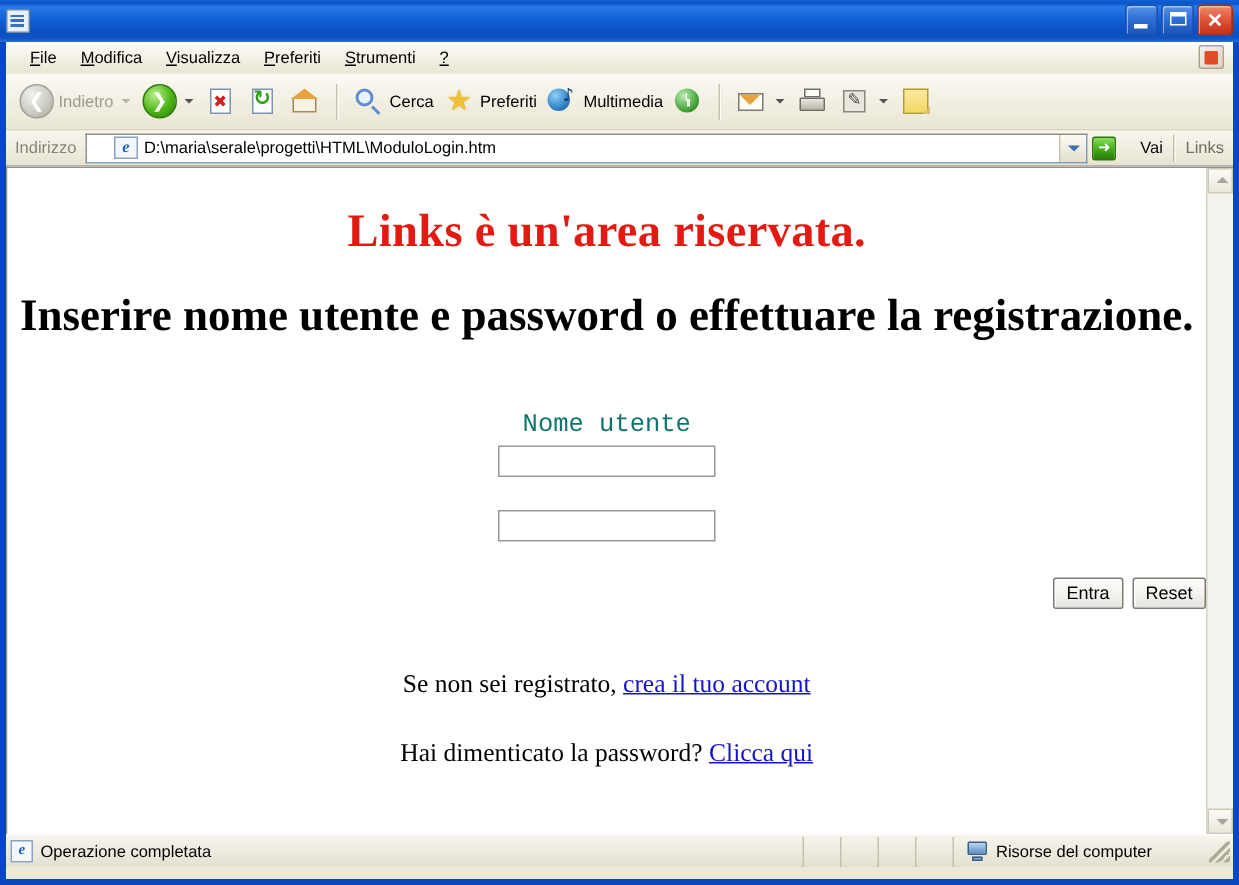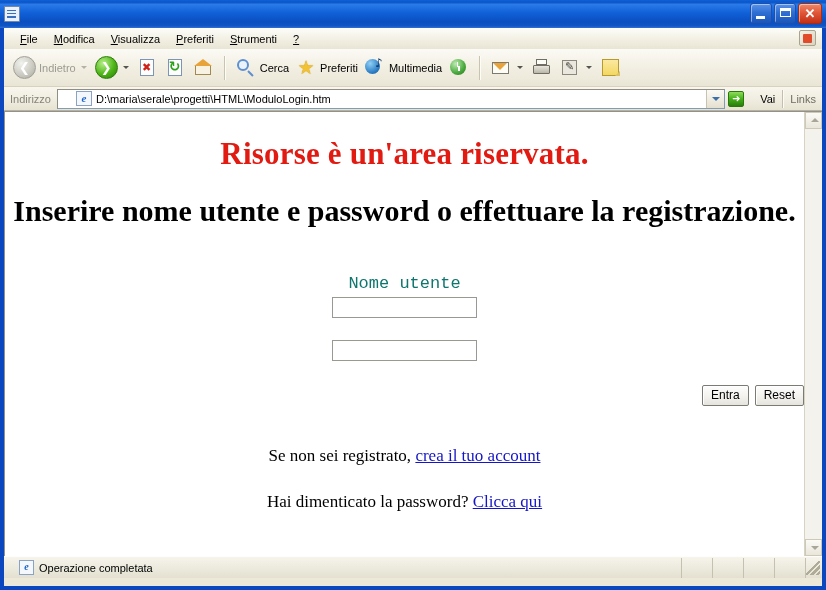--- a/index.html
+++ b/index.html
@@ -685,21 +685,21 @@
     display: flex;
     align-items: center;
     box-sizing: border-box;
   }
   .st-pane {
     height: 20px;
     display: flex;
     align-items: center;
     border-right: 1px solid #c6c1af;
     box-sizing: border-box;
-    padding: 0 15px;
+    padding: 0 3px;
     position: relative;
   }
   .st-main {
     flex: 1 1 auto;
     min-width: 0;
   }
   .st-small { width: 25px; }
   .st-zone {
     width: 170px;
     border-right: none;
@@ -865,21 +865,21 @@
         <div class="go-arrow"></div>
         <span class="go-text">Vai</span>
       </div>
       <div class="links-sep"></div>
       <span class="links-text">Links</span>
     </div>
 
     <div class="pagewrap">
       <div class="pagecontent">
 
-        <h1 class="h1">Risorse è un'area riservata.</h1>
+        <h1 class="h1">Links è un'area riservata.</h1>
         <h2 class="h2">Inserire nome utente e password o effettuare la registrazione.</h2>
 
         <div class="formblock">
           <div class="fieldlabel">Nome utente</div>
           <input class="txtinput" type="text" value="" style="">
           <div class="gap"></div>
           <input class="txtinput" type="password" value="" style="">
 
           <div class="btnrow">
             <button class="formbtn">Entra</button>
@@ -907,17 +907,21 @@
 
     <div class="statusbar">
       <div class="st-pane st-main">
         <div class="st-ie-icon"></div>
         <span class="st-text">Operazione completata</span>
       </div>
       <div class="st-pane st-small"></div>
       <div class="st-pane st-small"></div>
       <div class="st-pane st-small"></div>
       <div class="st-pane st-small"></div>
+      <div class="st-pane st-zone">
+        <div class="st-pc-icon"></div>
+        <span class="st-text">Risorse del computer</span>
+      </div>
       <div class="grip"></div>
     </div>
 
   </div>
 </div>
 
 </body></html>

